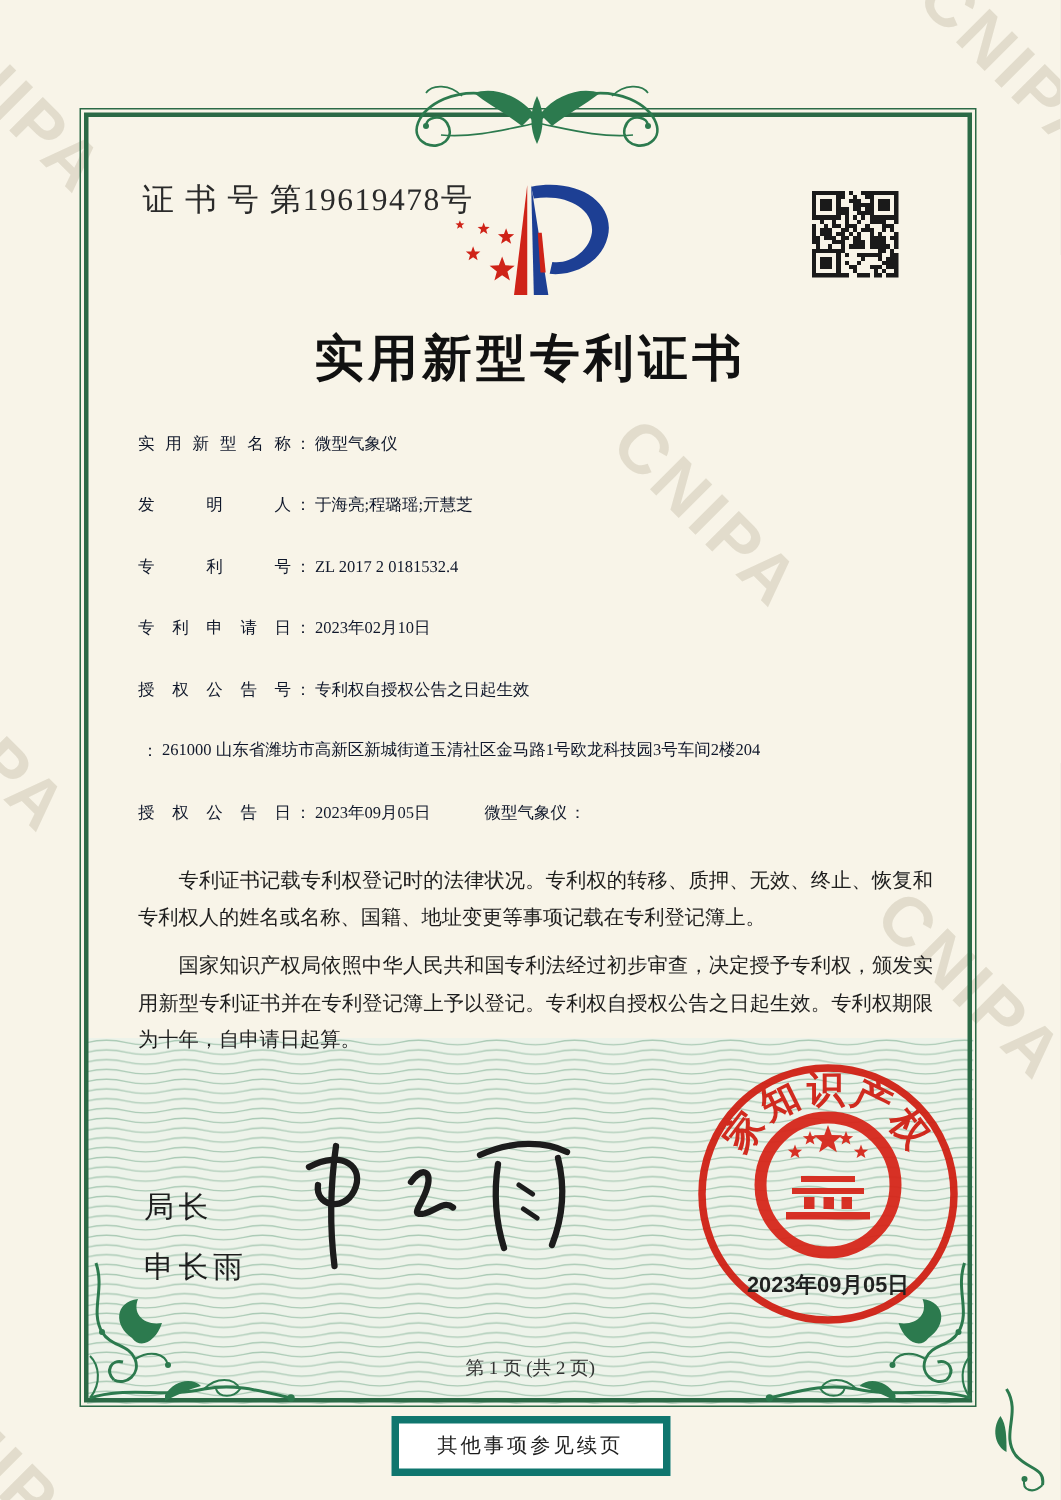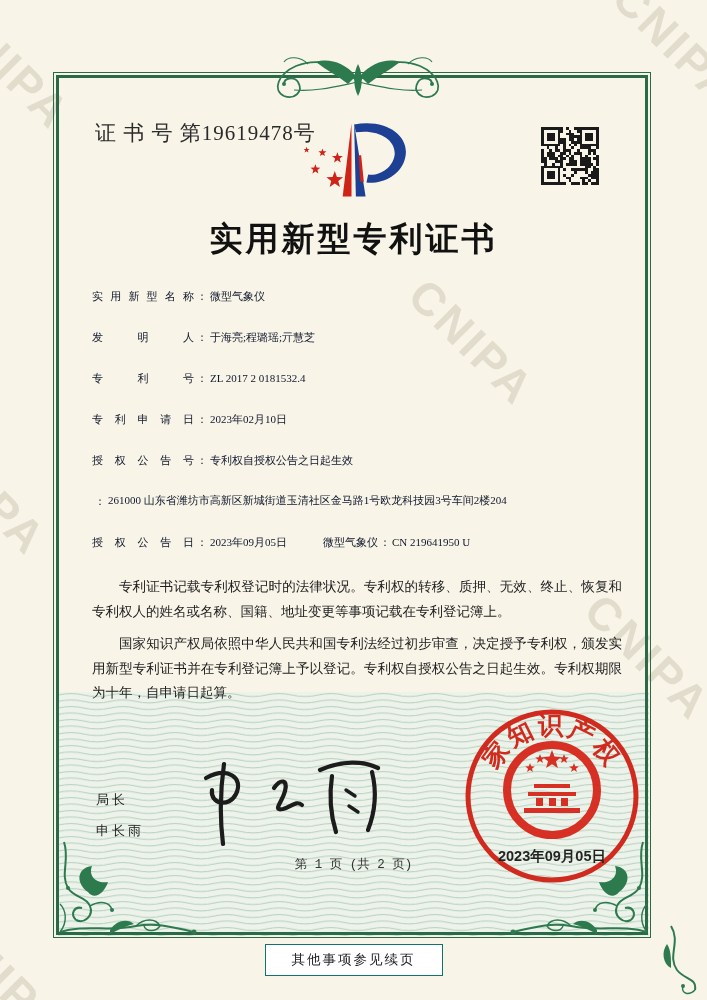--- a/index.html
+++ b/index.html
@@ -49,32 +49,32 @@
   .grant2 { margin-left:36px; display:flex; }
   .grant2 .fcolon{ width:14px; }
 
   .paras { position:absolute; left:92px; top:575px; width:530px; font-size:13.5px;
            line-height:24.5px; color:#1d1d1d; text-align:justify; }
   .paras p { text-indent:2em; }
   .paras p + p { margin-top:8px; }
 
   .director { position:absolute; left:96px; top:791px; z-index:5;
               font-family:"Liberation Sans","DejaVu Sans",sans-serif;
-              font-size:13px; letter-spacing:3px; color:#1d1d1d; }
+              font-size:20px; letter-spacing:3px; color:#1d1d1d; }
   .director div + div { margin-top:13px; }
 
   .signature { position:absolute; left:182px; top:748px; z-index:5; }
 
   .seal { position:absolute; left:460px; top:706px; z-index:6; opacity:.94; mix-blend-mode:multiply; }
 
-  .page-info { position:absolute; left:0; top:856px; width:100%; text-align:center;
-               font-size:12.5px; color:#333; z-index:5;font-family:Liberation Mono, monospace; }
+  .page-info { position:absolute; left:0; top:904px; width:100%; text-align:center;
+               font-size:12.5px; color:#333; z-index:5; }
 
   .cont-note { position:absolute; left:50%; top:944px; transform:translateX(-50%);
-               background:#ffffff; border:1px solid #0f766e; padding:6px 26px;
+               background:#ffffff; border:5px solid #0f766e; padding:6px 26px;
                font-size:13.5px; letter-spacing:2px; color:#1d1d1d; z-index:5; white-space:nowrap; }
 </style>
 </head>
 <body>
 
 <div class="page">
 
   <div class="wm wm1">CNIPA</div>
   <div class="wm wm2">CNIPA</div>
   <div class="wm wm3">CNIPA</div>
@@ -461,21 +461,20 @@
         <span class="fcolon">：</span>
         <span class="fvalue">261000 山东省潍坊市高新区新城街道玉清社区金马路1号欧龙科技园3号车间2楼204</span>
       </div>
       <div class="frow grant">
         <span class="flabel">授权公告日</span>
         <span class="fcolon">：</span>
         <span class="fvalue">2023年09月05日</span>
         <span class="grant2">
           <span>微型气象仪</span>
           <span class="fcolon">：</span>
-          <span>CN 219641950 U</span>
         </span>
       </div>
     </div>
 
     <div class="paras">
       <p>专利证书记载专利权登记时的法律状况。专利权的转移、质押、无效、终止、恢复和专利权人的姓名或名称、国籍、地址变更等事项记载在专利登记簿上。</p>
       <p>国家知识产权局依照中华人民共和国专利法经过初步审查，决定授予专利权，颁发实用新型专利证书并在专利登记簿上予以登记。专利权自授权公告之日起生效。专利权期限为十年，自申请日起算。</p>
     </div>
 
     <div class="director">

